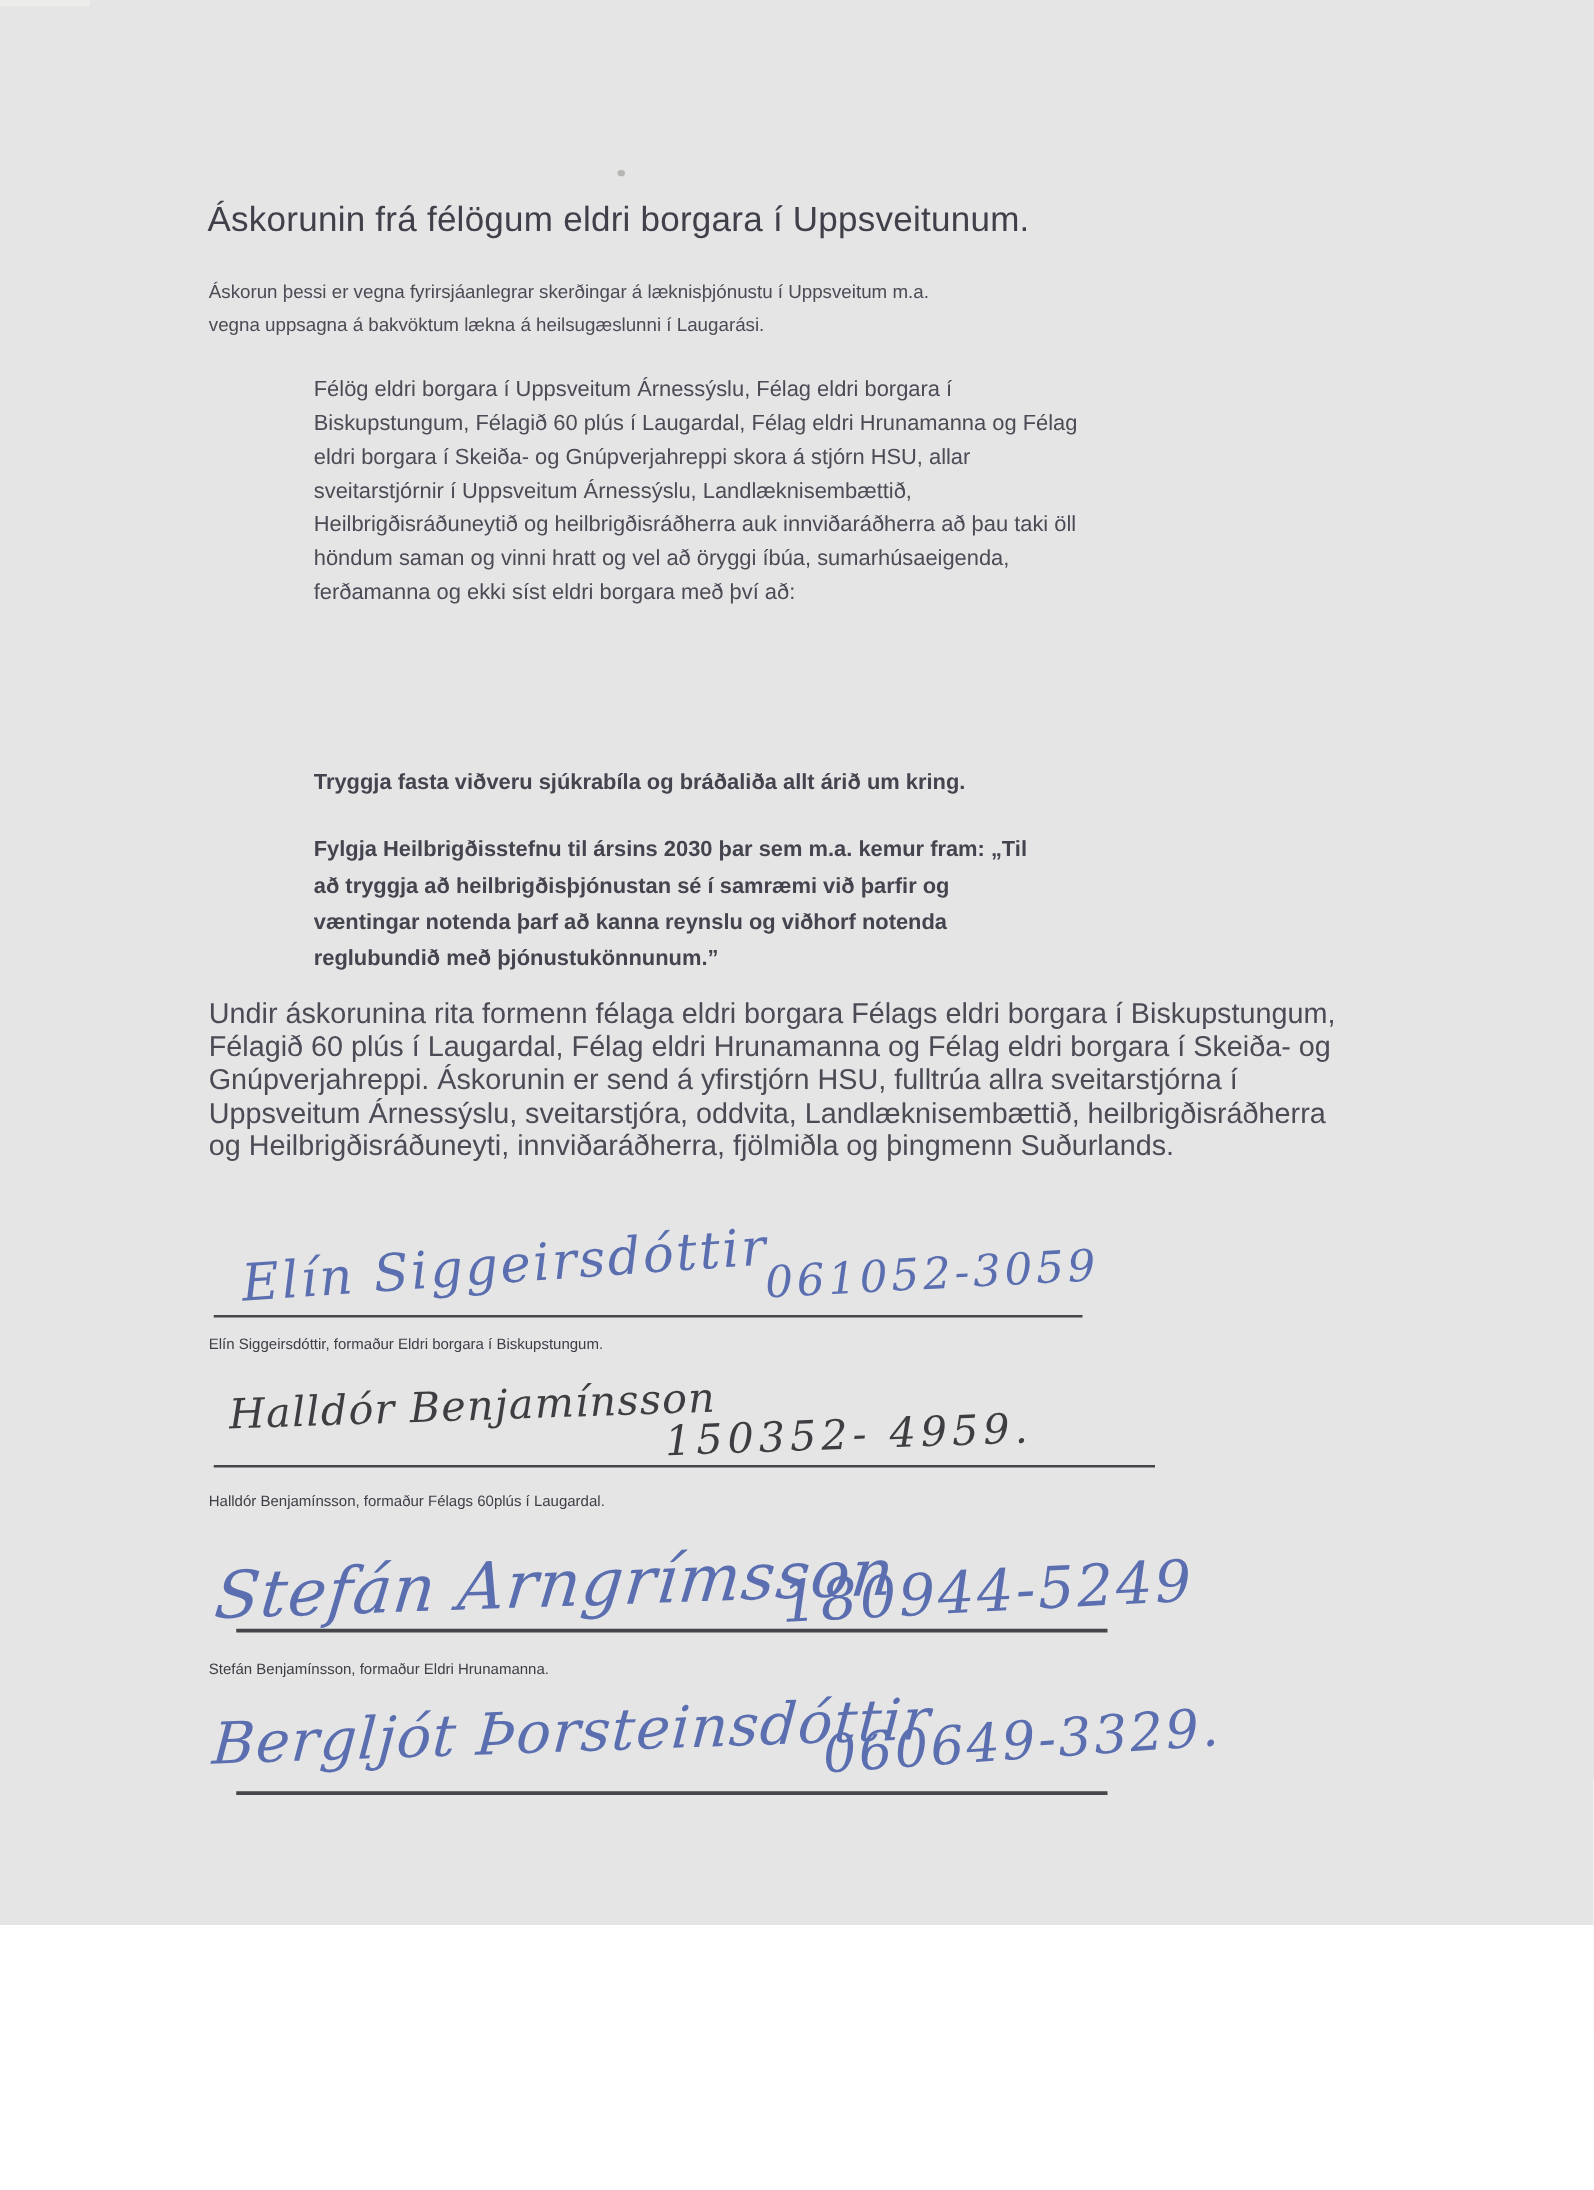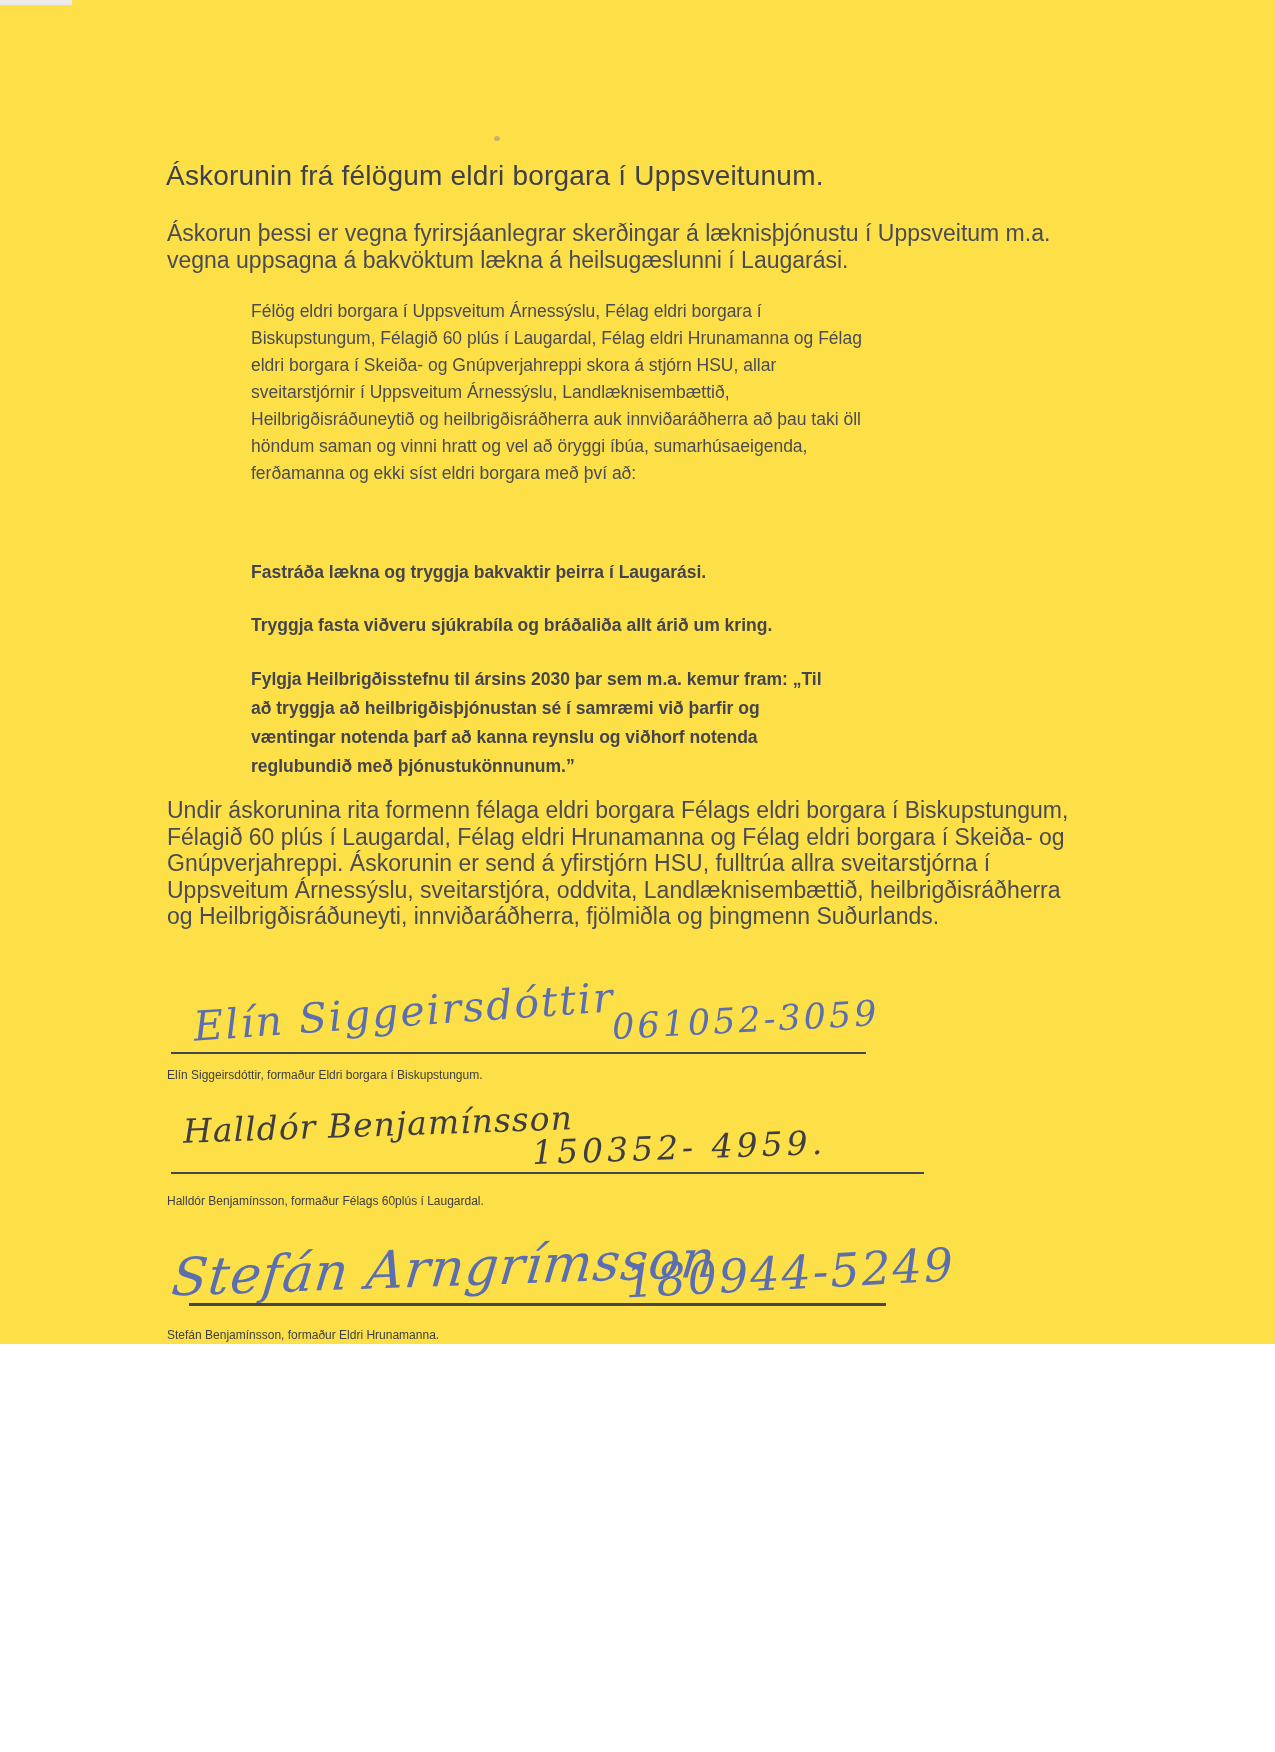--- a/index.html
+++ b/index.html
@@ -1,35 +1,35 @@
 <!DOCTYPE html>
 <html lang="is"><head>
 <meta charset="utf-8">
 <style>
   html, body { margin: 0; padding: 0; background: #ffffff; }
   .page {
     position: relative;
     width: 1275px;
-    height: 1344px;
-    background: #fde047;
+    height: 1540px;
+    background: #e5e5e5;
     overflow: hidden;
     font-family: "Liberation Sans", sans-serif;
     color: #4a4b55;
   }
   .abs { position: absolute; margin: 0; }
   .pre { white-space: pre-line; }
 
   .title {
     left: 166px; top: 160px;
     font-size: 28px; font-weight: 400;
     color: #3f404a; letter-spacing: 0.2px;
   }
   .intro {
     left: 167px; top: 220px;
-    font-size: 23px; line-height: 27px;
+    font-size: 15px; line-height: 27px;
     width: 900px;
   }
   .appeal {
     left: 251px; top: 298px;
     font-size: 17.5px; line-height: 27px;
     width: 760px;
   }
   .demand {
     left: 251px;
     font-size: 17.5px; font-weight: 700;
@@ -96,21 +96,20 @@
 vegna uppsagna á bakvöktum lækna á heilsugæslunni í Laugarási.</p>
 
   <p class="abs pre appeal">Félög eldri borgara í Uppsveitum Árnessýslu,  Félag eldri borgara í
 Biskupstungum, Félagið 60 plús í Laugardal, Félag eldri Hrunamanna og Félag
 eldri borgara í Skeiða- og Gnúpverjahreppi  skora á stjórn HSU, allar
 sveitarstjórnir í Uppsveitum Árnessýslu, Landlæknisembættið,
 Heilbrigðisráðuneytið og heilbrigðisráðherra auk innviðaráðherra að þau taki öll
 höndum saman og vinni hratt og vel að öryggi íbúa, sumarhúsaeigenda,
 ferðamanna og ekki síst eldri borgara með því að:</p>
 
-  <p class="abs pre demand d2">Fastráða lækna og tryggja bakvaktir þeirra í Laugarási.</p>
   <p class="abs pre demand d3">Tryggja fasta viðveru sjúkrabíla og bráðaliða allt árið um kring.</p>
   <p class="abs pre demand d4">Fylgja Heilbrigðisstefnu til ársins 2030 þar sem m.a. kemur fram: „Til
 að tryggja að heilbrigðisþjónustan sé í samræmi við þarfir og
 væntingar notenda þarf að kanna reynslu og viðhorf notenda
 reglubundið með þjónustukönnunum.”</p>
 
   <p class="abs pre closing">Undir áskorunina rita formenn félaga eldri borgara Félags eldri borgara í Biskupstungum,
 Félagið 60 plús í Laugardal, Félag eldri Hrunamanna og Félag eldri borgara í Skeiða- og
 Gnúpverjahreppi.  Áskorunin er send á yfirstjórn HSU, fulltrúa allra sveitarstjórna í
 Uppsveitum Árnessýslu, sveitarstjóra, oddvita, Landlæknisembættið, heilbrigðisráðherra

